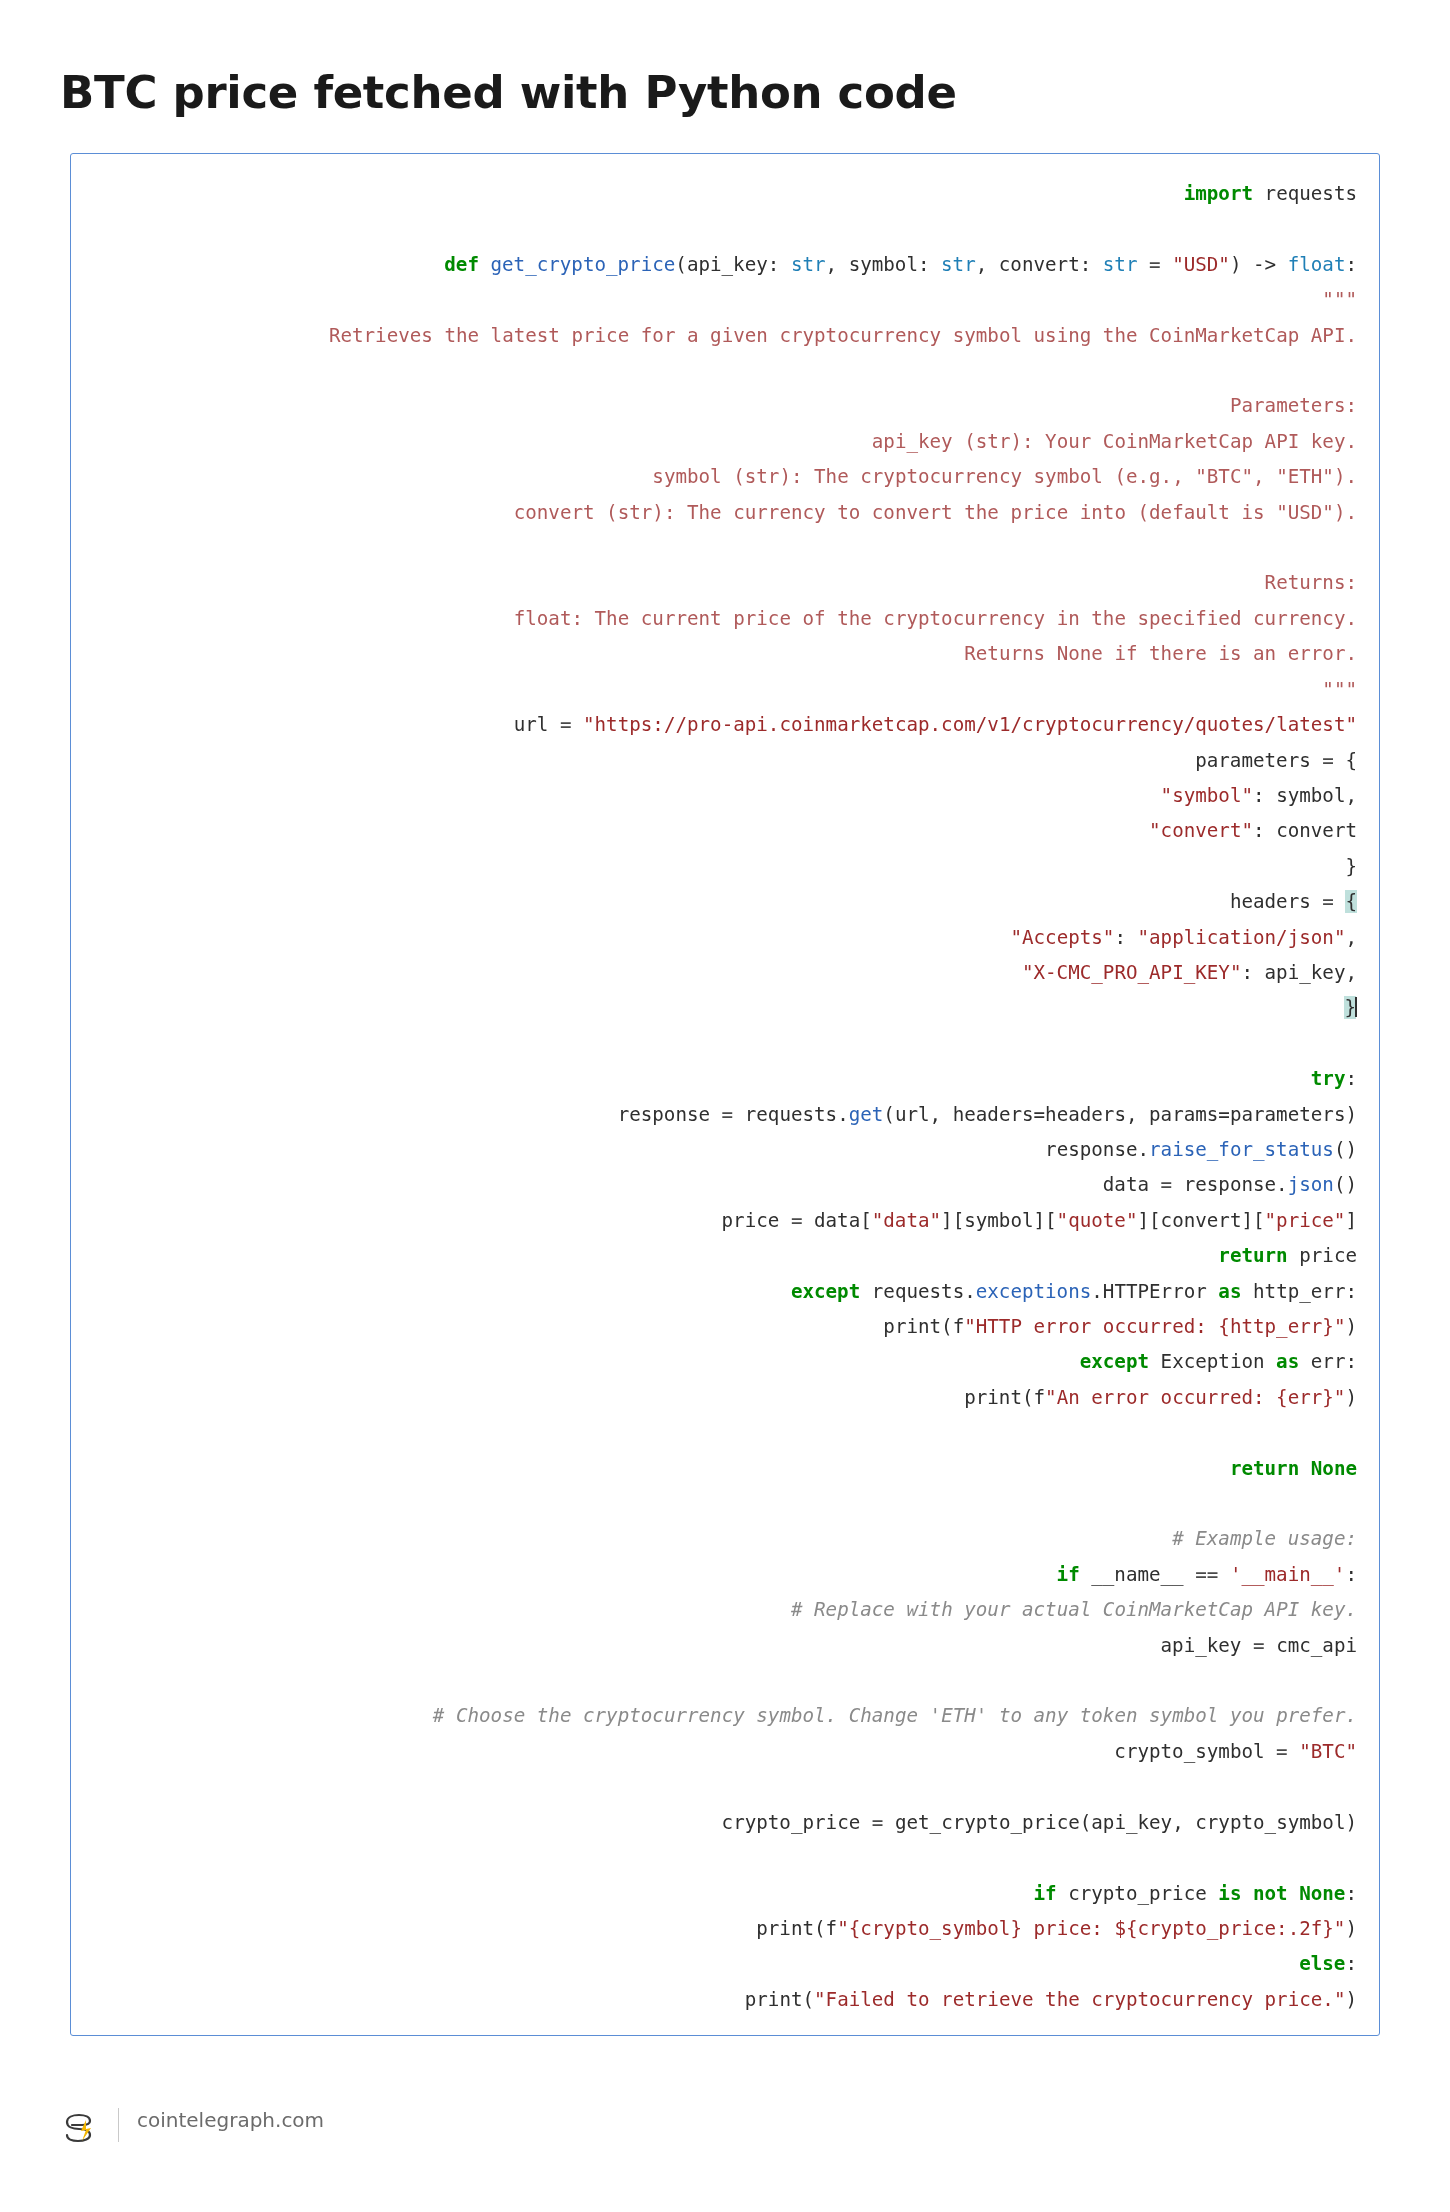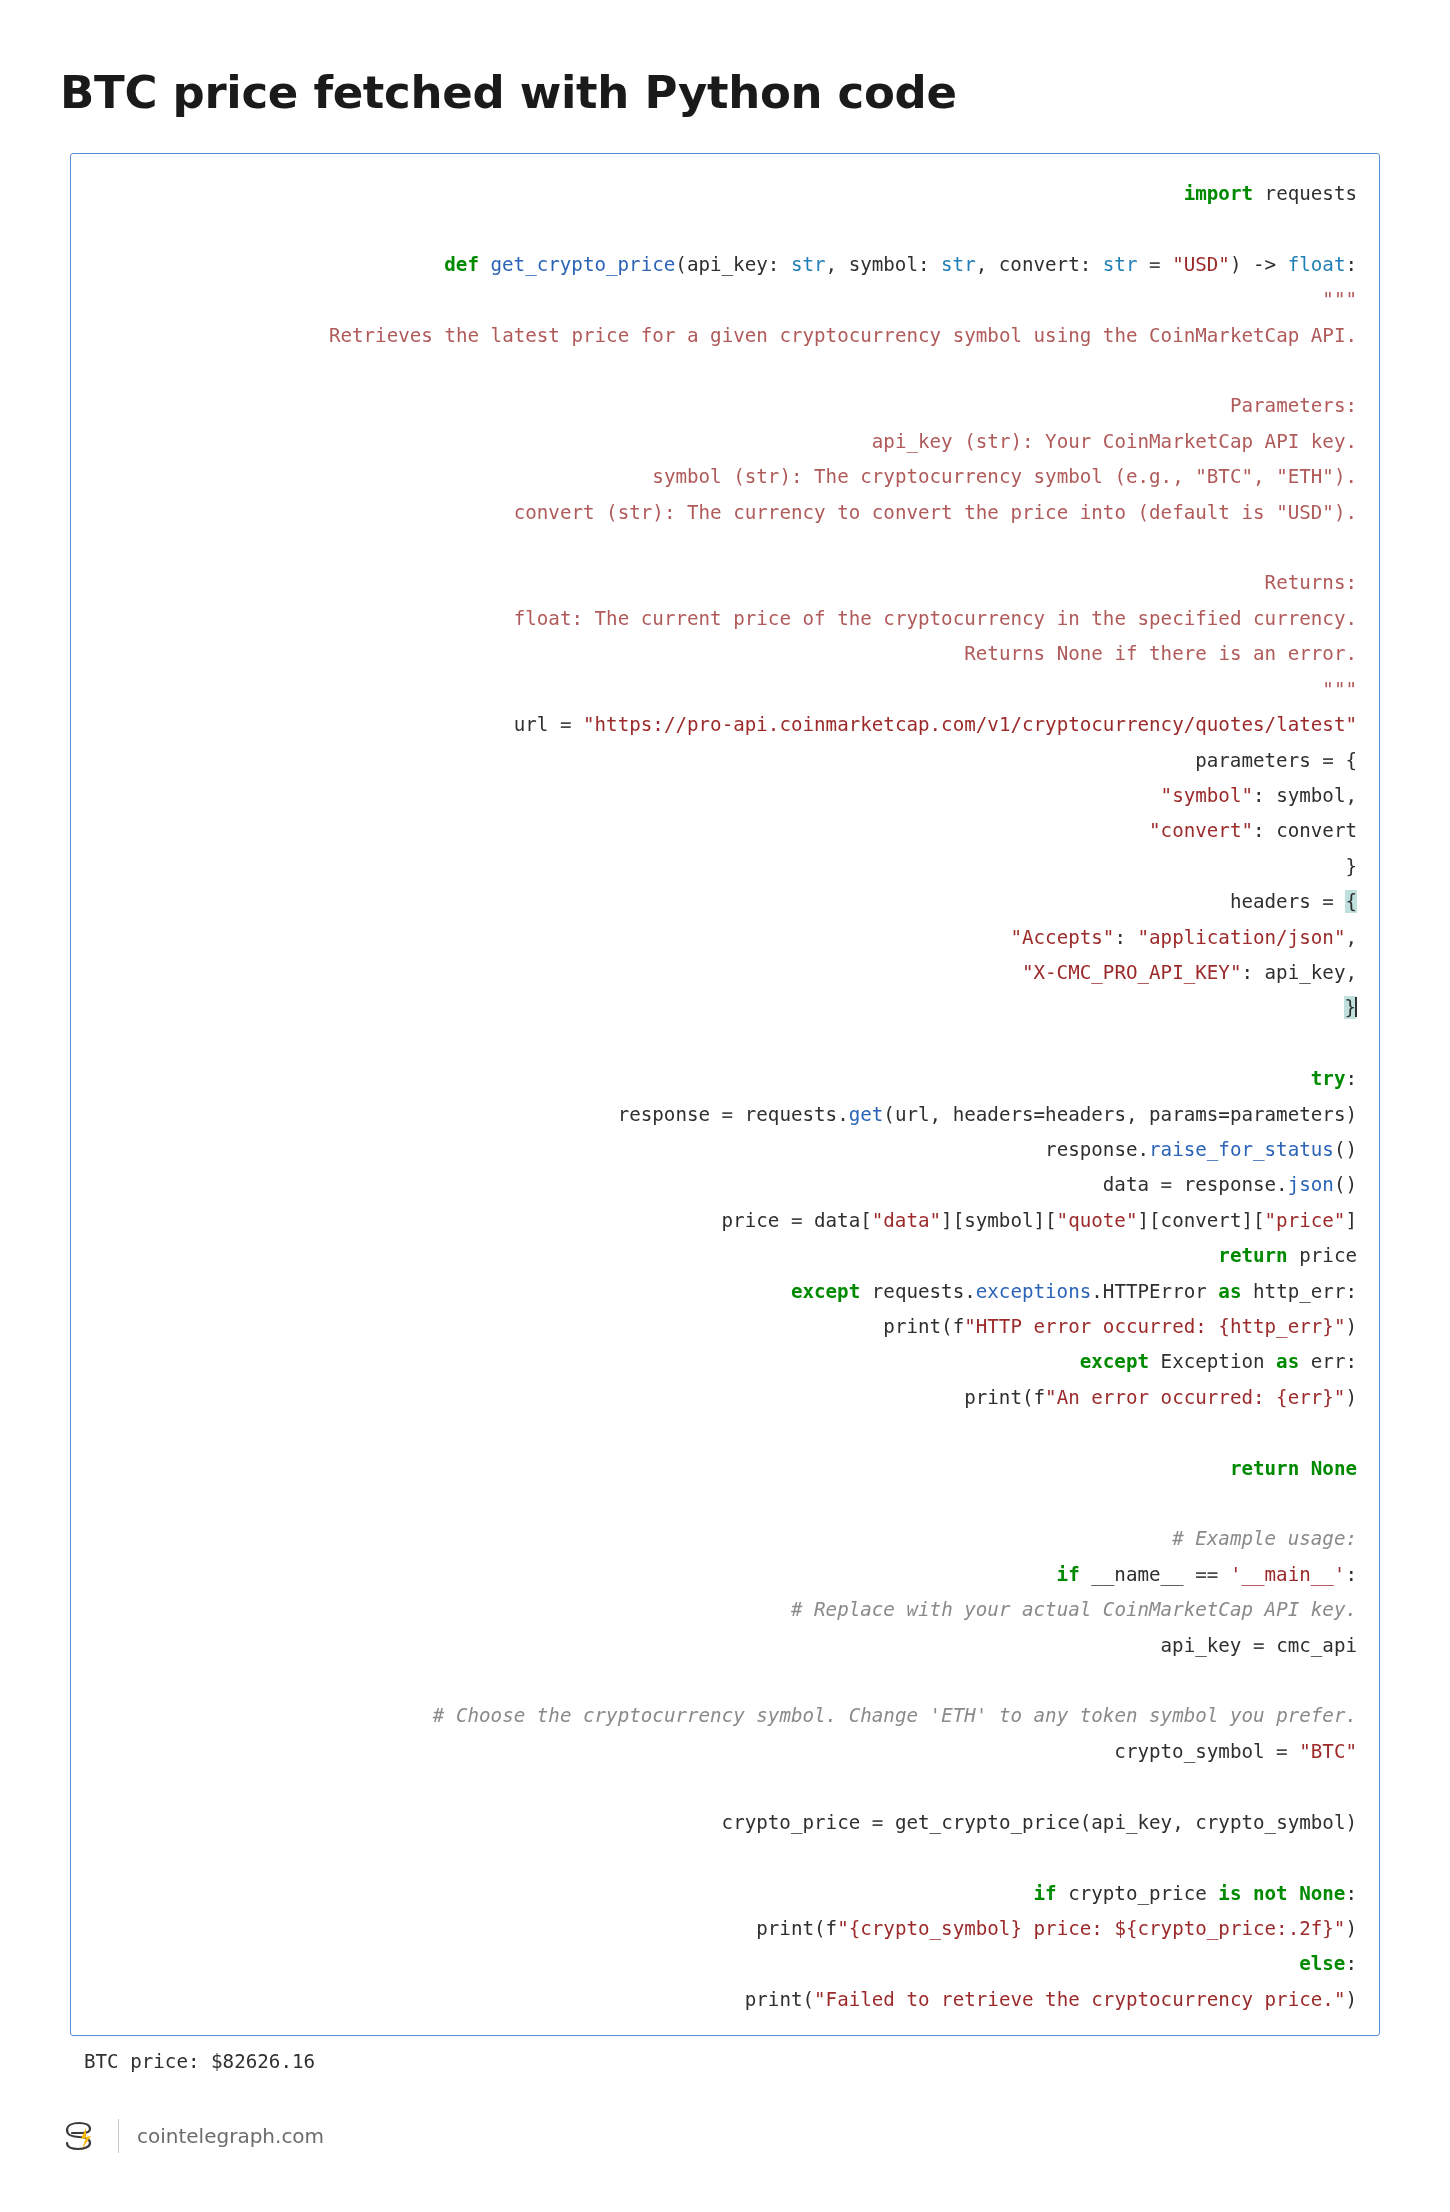--- a/index.html
+++ b/index.html
@@ -72,23 +72,23 @@
   }
   .output {
     font-family: "DejaVu Sans Mono", monospace;
     font-size: 19.2px;
     color: #2f2f2f;
     margin: 14px 0 0 24px;
   }
   .footer {
     position: absolute;
     left: 60px;
-    bottom: 56px;
+    bottom: 64px;
     display: flex;
-    align-items: center;
+    align-items: flex-start;
     gap: 18px;
   }
   .logo {
     width: 40px;
     height: 40px;
     position: relative;
   }
   .divider-v {
     width: 1px;
     height: 34px;
@@ -155,21 +155,20 @@
     <span class="plain">crypto_symbol</span> <span class="op">=</span> <span class="str">"BTC"</span>
 
     <span class="plain">crypto_price</span> <span class="op">=</span> <span class="plain">get_crypto_price(api_key, crypto_symbol)</span>
 
     <span class="kw">if</span> <span class="plain">crypto_price </span><span class="kw">is</span> <span class="kw">not</span> <span class="kw">None</span><span class="plain">:</span>
         <span class="plain">print(f</span><span class="str">"{crypto_symbol} price: ${crypto_price:.2f}"</span><span class="plain">)</span>
     <span class="kw">else</span><span class="plain">:</span>
         <span class="plain">print(</span><span class="str">"Failed to retrieve the cryptocurrency price."</span><span class="plain">)</span></pre>
   </div>
 
-  <div class="output">BTC price: $82626.16</div>
 
   <div class="footer">
     <div class="logo">
       <svg width="40" height="40" viewBox="0 0 40 40" aria-hidden="true">
         <path d="M7 14 C7 9, 13 7, 19 7 C25 7, 30 9, 30 13 C30 16, 26 17, 22 17 L12 17" fill="none" stroke="#3a3a3a" stroke-width="2.2" stroke-linecap="round"></path>
         <path d="M7 14 C7 19, 13 21, 19 21 C25 21, 30 23, 30 27 C30 31, 24 33, 18 33 C12 33, 7 31, 7 27" fill="none" stroke="#3a3a3a" stroke-width="2.2" stroke-linecap="round"></path>
         <path d="M26 12 L21 23 L26 22 L22 33 L31 20 L26 21 Z" fill="#f5b700"></path>
       </svg>
     </div>
     <div class="divider-v"></div>

